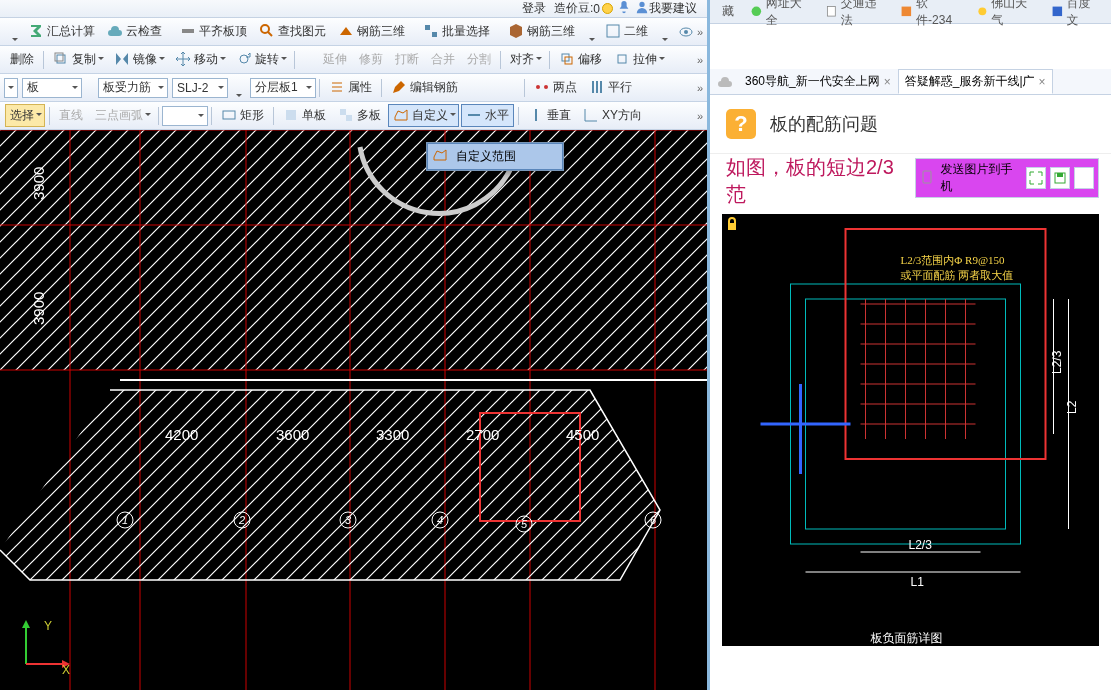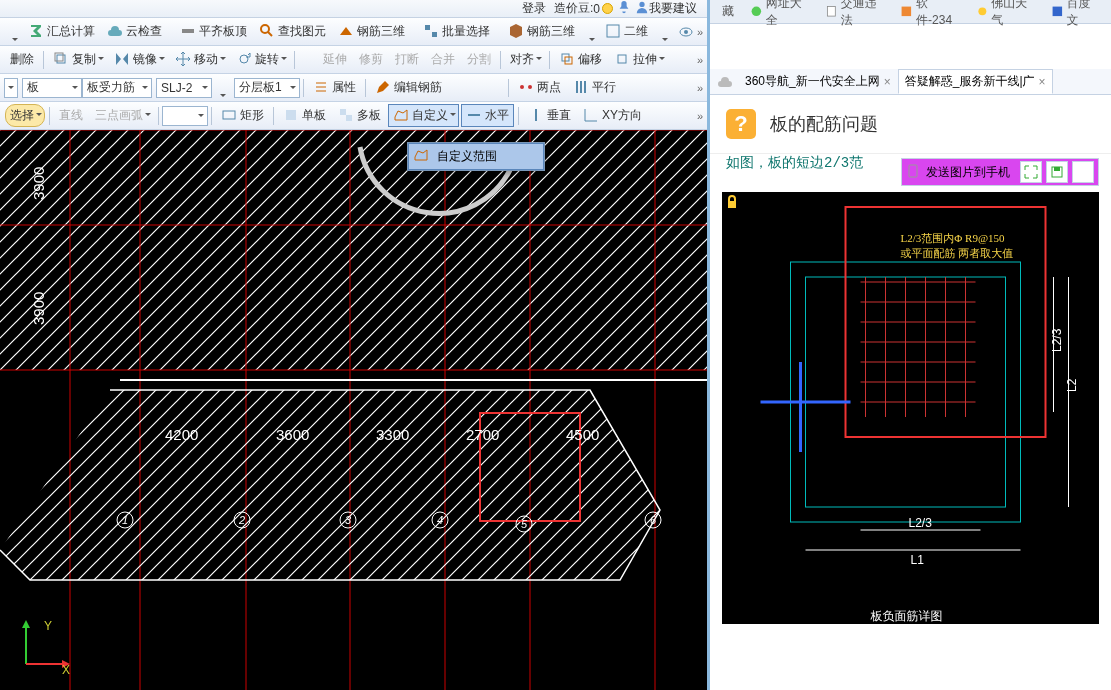--- a/index.html
+++ b/index.html
@@ -20,41 +20,41 @@
 select,.combo{font-size:12px;padding:1px 4px;border:1px solid #9bb5d0;background:#fff;height:20px;}
 .combo{min-width:50px;display:inline-flex;align-items:center;position:relative;}
 .combo::after{content:"";position:absolute;right:3px;top:7px;border:3px solid transparent;border-top-color:#555;}
 .canvas-area{flex:1;background:#000;position:relative;overflow:hidden;}
 .grid line{stroke:#c00;stroke-width:1;}
 .dim-txt{fill:#fff;font-size:15px;font-family:Arial;}
 .axes{position:absolute;left:14px;bottom:10px;}
 .ax-red{stroke:#e33;}
 .ax-green{stroke:#3c3;}
 .arc-g{stroke:#ccc;stroke-width:5;fill:none;}
-.menu-pop{position:absolute;left:407px;top:142px;width:138px;background:#f4f6fb;border:1px solid #7a97b8;box-shadow:2px 2px 6px rgba(0,0,0,.3);font-size:12px;}
+.menu-pop{position:absolute;left:426px;top:142px;width:138px;background:#f4f6fb;border:1px solid #7a97b8;box-shadow:2px 2px 6px rgba(0,0,0,.3);font-size:12px;}
 .menu-pop .mi{padding:4px 8px 4px 28px;position:relative;cursor:pointer;}
 .menu-pop .mi.sel{background:#acc7ea;border:1px solid #5a86bb;}
 .menu-pop .mi .mico{position:absolute;left:4px;top:3px;width:16px;height:16px;}
 
 .r-tabs{display:flex;background:#e8eef6;border-bottom:1px solid #c5d2e3;height:24px;align-items:center;padding:0 4px;font-size:12px;}
 .r-tabs .tab{padding:2px 6px;margin:0 2px;display:flex;align-items:center;cursor:pointer;color:#555;}
 .r-tabs .tab .favico{width:14px;height:14px;margin-right:3px;}
 .r-tabs2{display:flex;background:#f4f7fc;border-bottom:1px solid #c5d2e3;height:26px;align-items:center;padding:0 2px;font-size:12px;margin-top:45px;}
 .r-tabs2 .tab2{padding:3px 6px;border:1px solid transparent;display:flex;align-items:center;cursor:pointer;}
 .r-tabs2 .tab2.active{background:#fff;border-color:#c5d2e3;border-bottom-color:#fff;}
 .r-tabs2 .close{margin-left:4px;color:#888;}
 .cloud-ico{width:18px;height:18px;margin:0 4px;}
 .r-body{flex:1;background:#fff;overflow:hidden;position:relative;}
 .q-header{display:flex;align-items:center;padding:14px 16px;border-bottom:1px solid #eee;}
 .q-ico{width:30px;height:30px;background:#fbb034;border-radius:5px;display:flex;align-items:center;justify-content:center;color:#fff;font-size:22px;font-weight:bold;margin-right:14px;}
 .q-title{font-size:18px;color:#333;}
 .q-stats{padding:10px 16px;font-size:13px;}
 .q-stats a{color:#2a7fd5;text-decoration:none;}
 .q-stats .sp{color:#2a7fd5;margin:0 2px;}
-.q-desc{padding:0 16px;font-size:14px;color:#0f766e;font-family:Liberation Mono, monospace;}
+.q-desc{padding:0 16px;font-size:20px;color:#be185d;}
 .img-toolbar{display:flex;align-items:center;background:#d946ef;border:1px solid #c5d2e3;padding:2px 4px;font-size:12px;margin:4px 12px 0 auto;width:fit-content;}
 .img-toolbar .tbtn{width:22px;height:22px;border:1px solid #c5d3e5;margin-left:4px;display:flex;align-items:center;justify-content:center;cursor:pointer;background:#fff;}
 .diagram{margin:6px 12px 0;background:#000;height:432px;position:relative;}
 .diagram svg{width:100%;height:100%;}
 .yellow-txt{fill:#f6d448;font-size:11px;font-family:SimSun;}
 .dim-white{fill:#fff;font-size:12px;}
 .lock-ico{position:absolute;left:2px;top:2px;width:16px;height:16px;}
 .tiny-ico svg{width:14px;height:14px;}
 </style>
 </head>
@@ -214,21 +214,21 @@
         <span>拉伸</span>
       </span>
     <span class="ovr">»</span>
   </div>
 
   <div class="toolbar" style="position:relative;">
     <span class="combo" style="min-width:14px"></span>
     <span class="combo" style="min-width:60px;margin-left:4px;">
         <span>板</span>
       </span>
-    <span class="combo" style="min-width:70px;margin-left:0;">
+    <span class="combo" style="min-width:70px;margin-left:16px;">
         <span>板受力筋</span>
       </span>
     <span class="combo" style="min-width:56px;margin-left:4px;">
         <span>SLJ-2</span>
       </span>
     <span class="btn dd"></span>
     <span class="combo" style="min-width:66px;margin-left:4px;">
         <span>分层板1</span>
       </span>
     <span class="sep"></span>
@@ -256,21 +256,21 @@
     <span class="btn">
         <span class="ico"><svg viewBox="0 0 16 16">
             <path stroke="#58a" stroke-width="2" d="M4 2v12M8 2v12M12 2v12"></path>
           </svg></span>
         <span>平行</span>
       </span>
     <span class="ovr">»</span>
   </div>
 
   <div class="toolbar" style="position:relative;">
-    <span class="btn dd" style="background:#fce9a8;border-color:#d4b454;border-radius:10px;">
+    <span class="btn dd" style="background:#fce9a8;border-color:#d4b454;">
         <span>选择</span>
       </span>
     <span class="sep"></span>
     <span class="btn" style="color:#aaa">
         <span>直线</span>
       </span>
     <span class="btn dd" style="color:#aaa">
         <span>三点画弧</span>
       </span>
     <span class="sep"></span>

